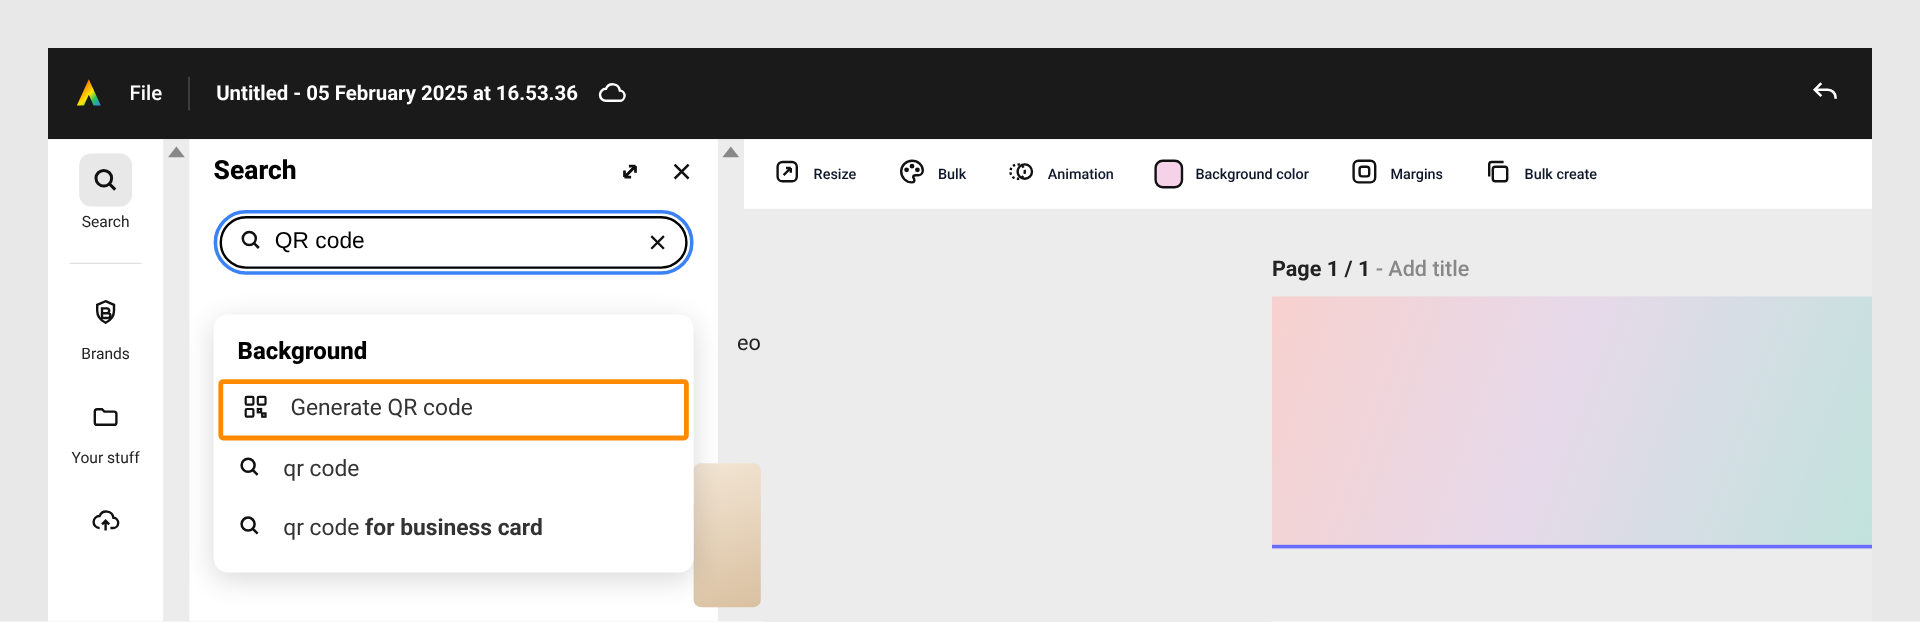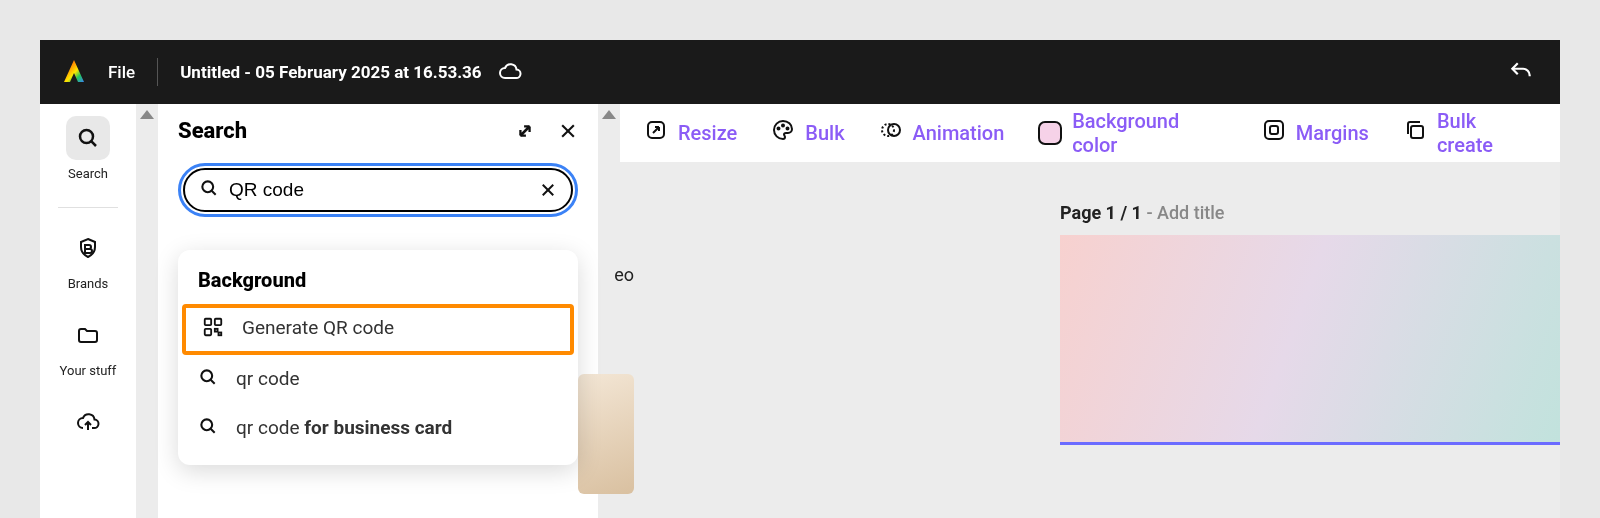--- a/index.html
+++ b/index.html
@@ -14,21 +14,21 @@
     .app {
       width: 100%;
       height: 478px;
       background: #fff;
       display: flex;
       flex-direction: column;
       overflow: hidden;
     }
     
     .topbar {
-      height: 64px;
+      height: 76px;
       background: #1a1a1a;
       color: #fff;
       display: flex;
       align-items: center;
       padding: 0 20px;
     }
     .logo {
       width: 28px;
       height: 28px;
       margin-right: 20px;
@@ -231,22 +231,22 @@
       display: flex;
       align-items: center;
       gap: 34px;
       padding: 0 24px;
       border-bottom: 1px solid transparent;
     }
     .ct-item {
       display: flex;
       align-items: center;
       gap: 10px;
-      font-size: 20px;
-      color: #8b5cf6;
+      font-size: 12px;
+      color: #0f172a;
       cursor: pointer;
       font-weight: 500;
     }
     .bg-swatch {
       width: 24px;
       height: 24px;
       border-radius: 7px;
       background: #f6d2e8;
       border: 2px solid #111;
     }

